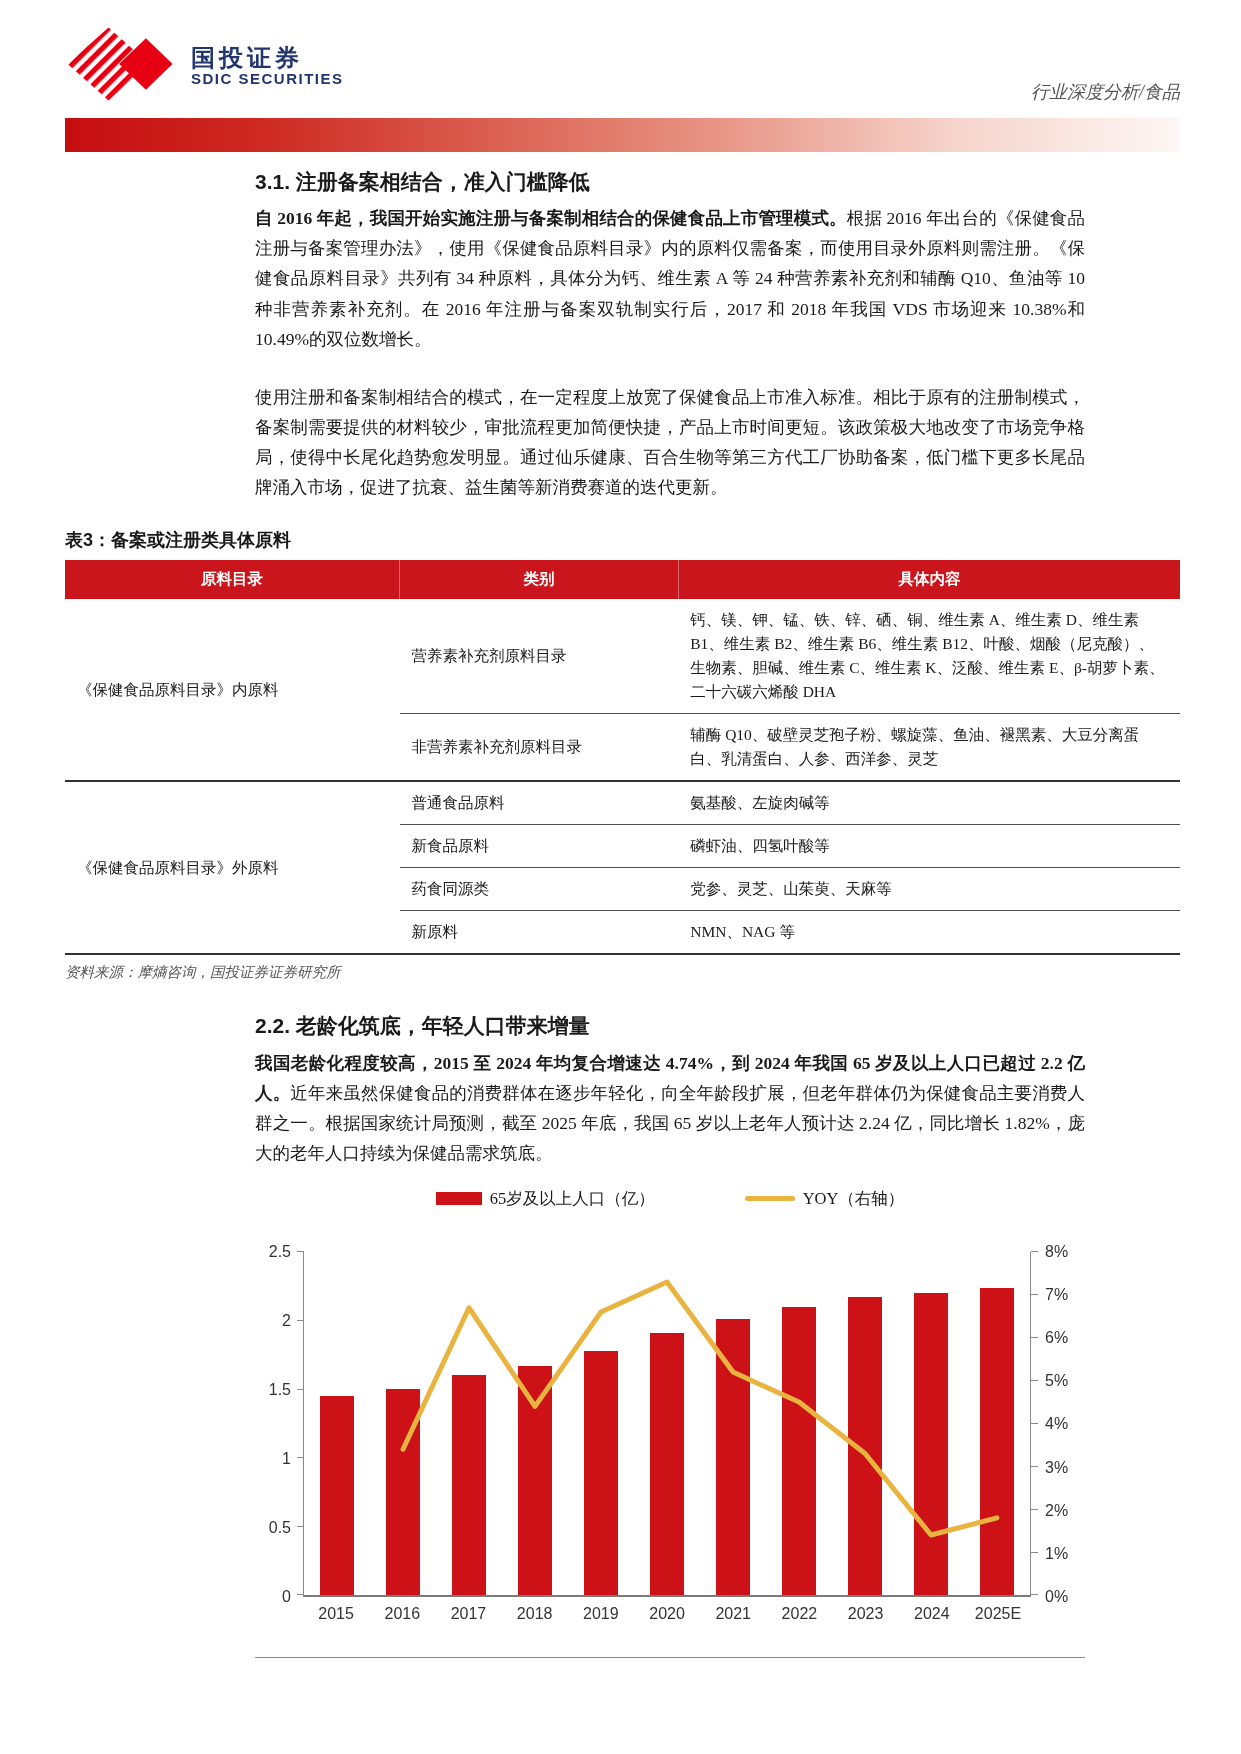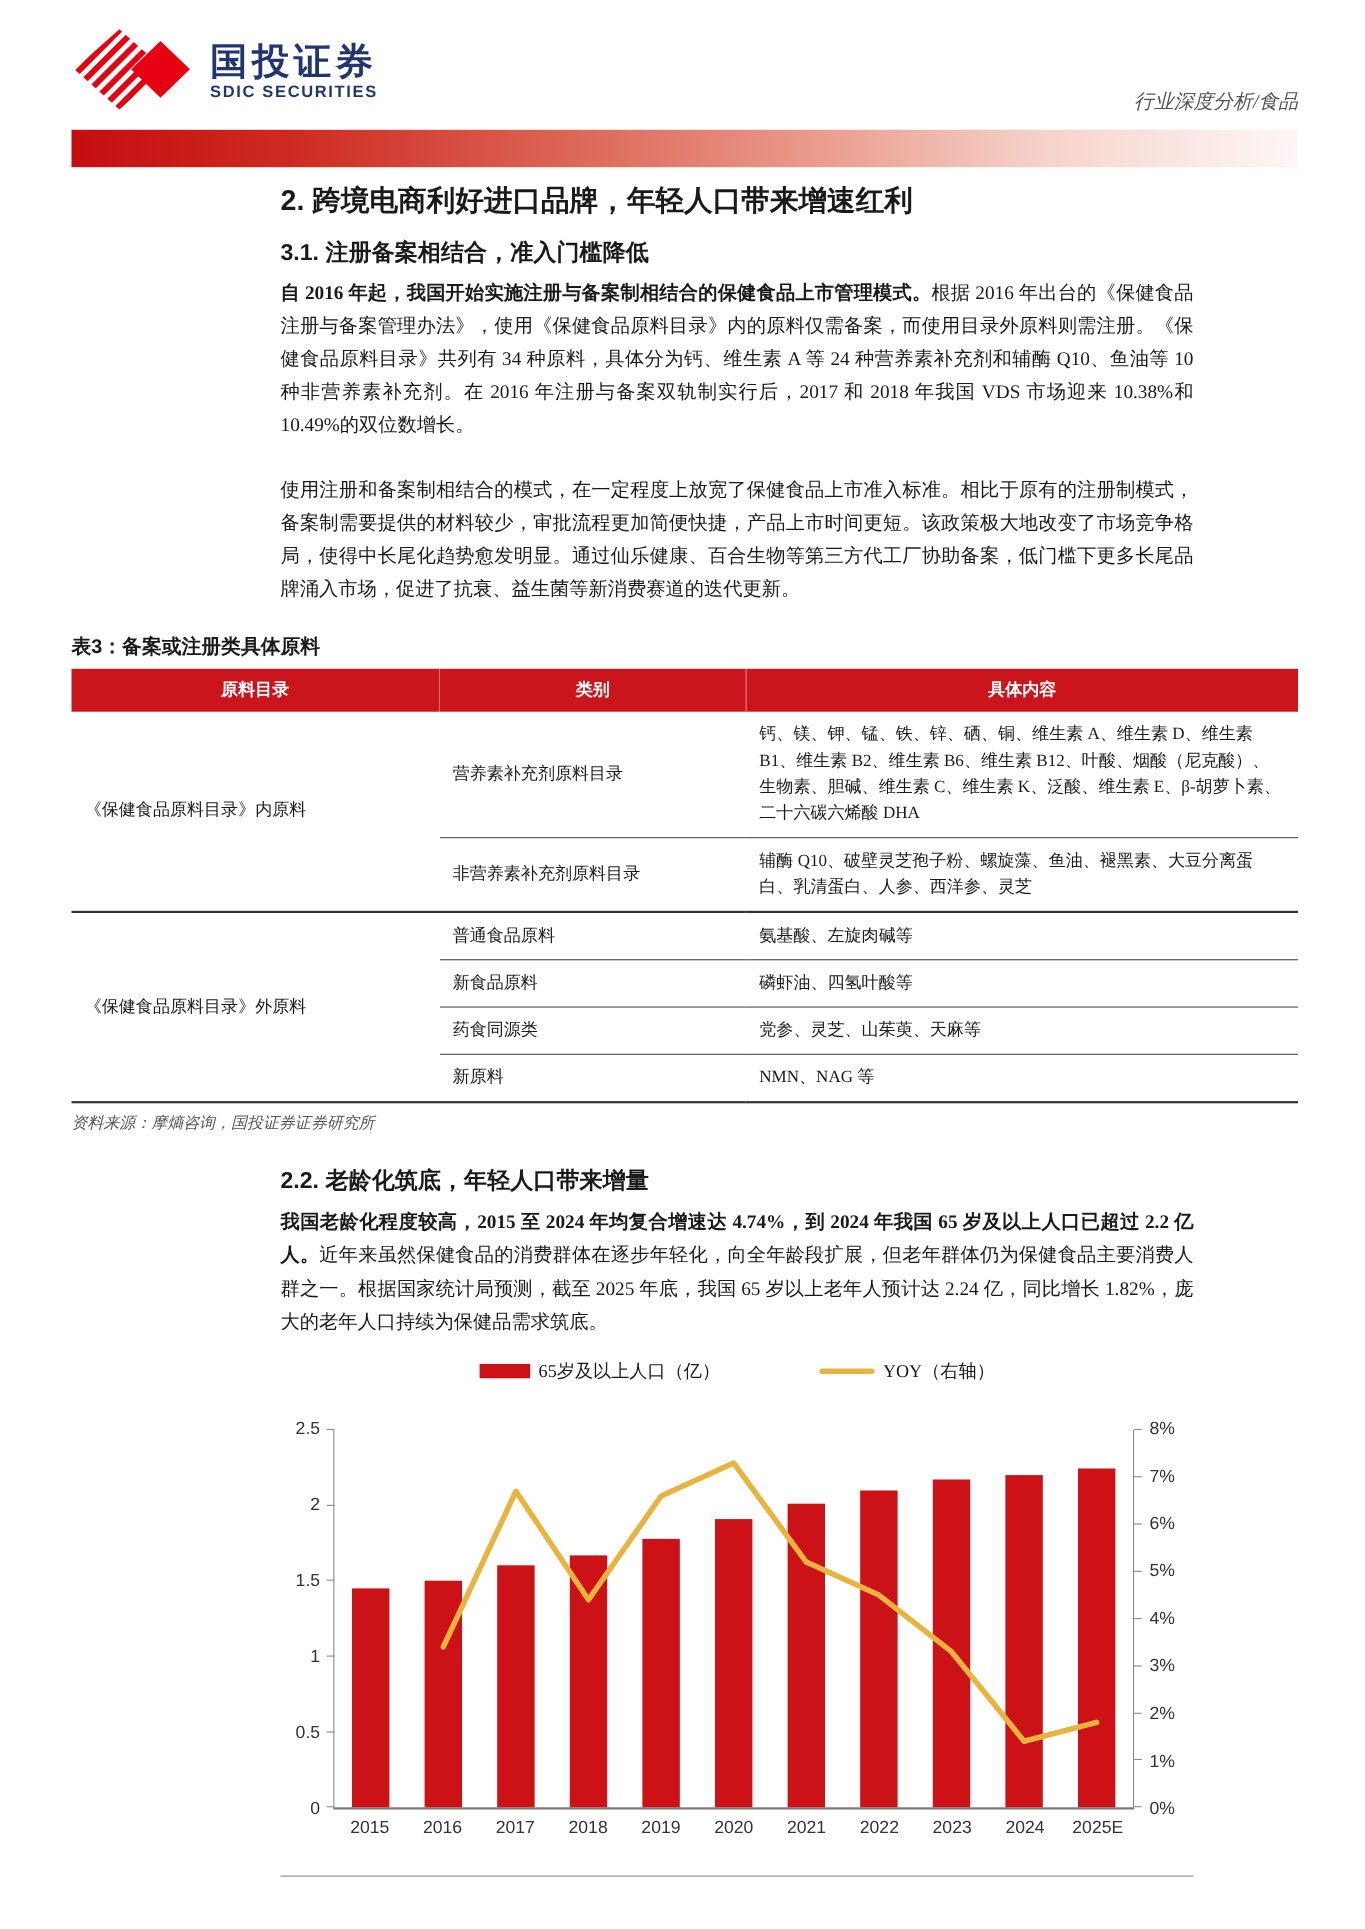--- a/index.html
+++ b/index.html
@@ -12,21 +12,21 @@
     font-family:"Liberation Serif","DejaVu Serif",serif;
     color:#1a1a1a;
     overflow:hidden;
     padding:28px 61px 0 65px;
   }
   
   .hdr { display:flex; justify-content:space-between; align-items:flex-end; height:80px; }
   .brand { display:flex; align-items:center; gap:14px; }
   .brand-text .cn {
     font-family:"Liberation Sans","DejaVu Sans",sans-serif;
-    font-weight:bold; font-size:34px; letter-spacing:4px; color:#22356F; line-height:1.05;
+    font-weight:bold; font-size:24px; letter-spacing:4px; color:#22356F; line-height:1.05;
   }
   .brand-text .en {
     font-family:"Liberation Sans","DejaVu Sans",sans-serif;
     font-weight:bold; font-size:15px; letter-spacing:1.5px; color:#22356F;
   }
   .doc-type { font-style:italic; font-size:18px; color:#555; padding-bottom:4px; }
   .banner {
     margin-top:10px; height:34px; width:100%;
     background:linear-gradient(to right,#C50D10 0%,#CE2A22 18%,#DA5F50 38%,#E9998A 60%,#F6D4CC 80%,#FDF7F5 100%);
   }
@@ -123,21 +123,20 @@
       <span class="brand-text">
         <div class="cn">国投证券</div>
         <div class="en">SDIC SECURITIES</div>
       </span>
     </div>
     <div class="doc-type">行业深度分析/食品</div>
   </div>
   <div class="banner"></div>
 
   <div class="content">
-    <h1 class="sec">2. 跨境电商利好进口品牌，年轻人口带来增速红利</h1>
     <h2 class="sub">3.1. 注册备案相结合，准入门槛降低</h2>
     <p class="para"><span class="lead">自 2016 年起，我国开始实施注册与备案制相结合的保健食品上市管理模式。</span><span>根据 2016 年出台的《保健食品注册与备案管理办法》，使用《保健食品原料目录》内的原料仅需备案，而使用目录外原料则需注册。《保健食品原料目录》共列有 34 种原料，具体分为钙、维生素 A 等 24 种营养素补充剂和辅酶 Q10、鱼油等 10 种非营养素补充剂。在 2016 年注册与备案双轨制实行后，2017 和 2018 年我国 VDS 市场迎来 10.38%和 10.49%的双位数增长。</span></p>
     <p class="para">使用注册和备案制相结合的模式，在一定程度上放宽了保健食品上市准入标准。相比于原有的注册制模式，备案制需要提供的材料较少，审批流程更加简便快捷，产品上市时间更短。该政策极大地改变了市场竞争格局，使得中长尾化趋势愈发明显。通过仙乐健康、百合生物等第三方代工厂协助备案，低门槛下更多长尾品牌涌入市场，促进了抗衰、益生菌等新消费赛道的迭代更新。</p>
   </div>
 
   <div class="tbl-block">
     <div class="tbl-title">表3：备案或注册类具体原料</div>
     <table class="tbl">
       <colgroup>
           <col style="width:30%">

